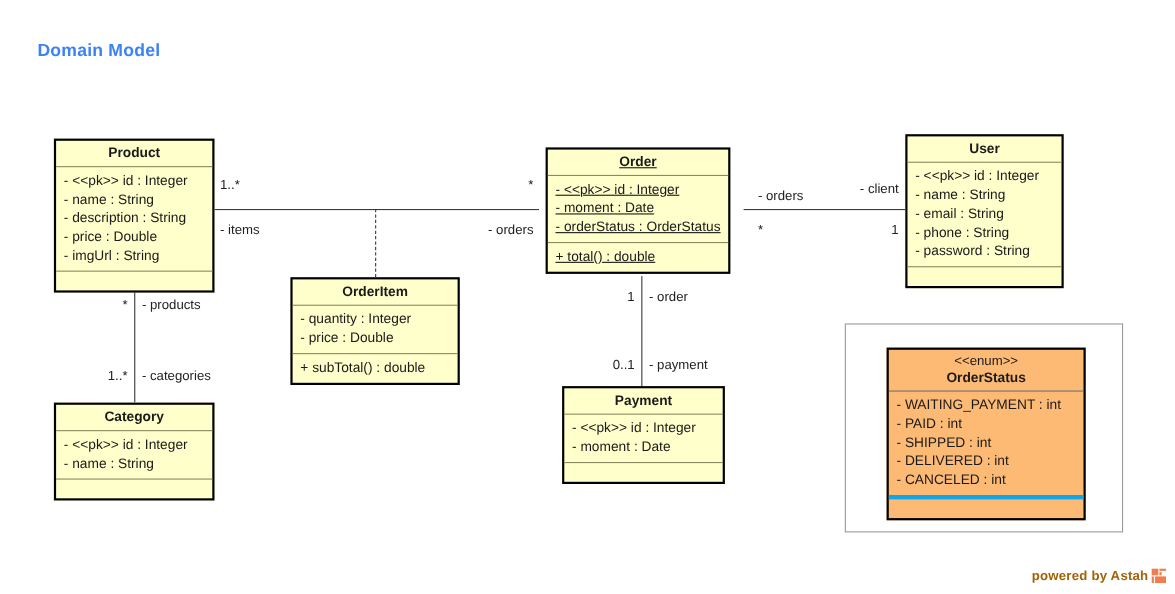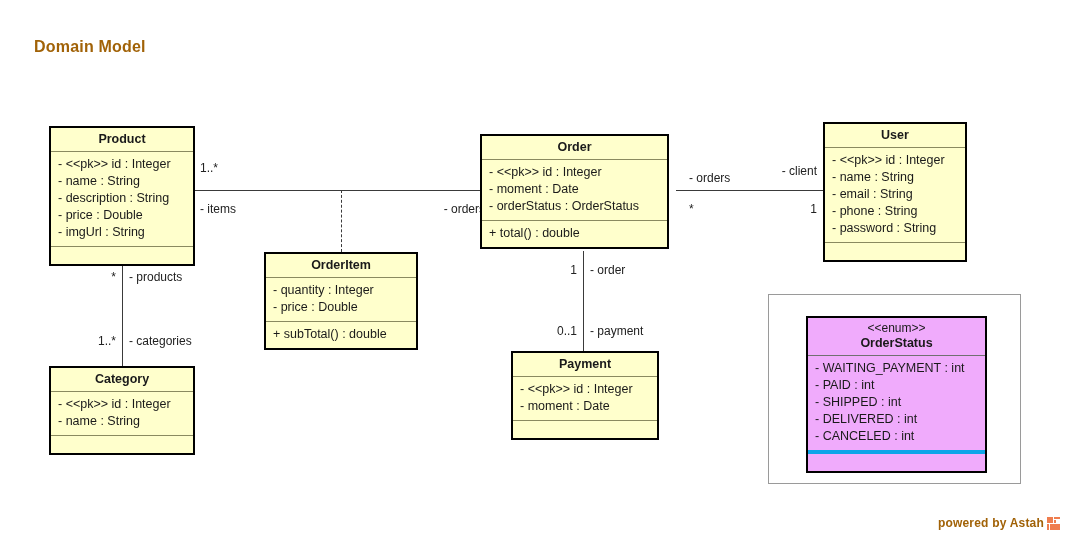--- a/index.html
+++ b/index.html
@@ -20,21 +20,21 @@
     overflow: hidden;
   }
 
   
   #page-title {
     position: absolute;
     left: 34px;
     top: 38px;
     font-size: 16px;
     font-weight: bold;
-    color: #a16207;
+    color: #3b82f6;
     letter-spacing: 0.2px;
   }
 
   
   .uml-class {
     position: absolute;
     box-sizing: border-box;
     border: 2px solid #000000;
     background: #ffffcc;
     font-size: 12.5px;
@@ -68,21 +68,21 @@
     padding-top: 3px;
     padding-bottom: 3px;
   }
   .uml-class .member {
     white-space: nowrap;
     font-size: 12.5px;
   }
 
   
   .uml-class.enum-box {
-    background: #f0abfc;
+    background: #fdba74;
   }
   .uml-class.enum-box .cls-name {
     border-bottom: 1px solid #707070;
     padding-top: 3px;
   }
   .uml-class.enum-box .cls-attrs {
     border-bottom: 4px solid #0ea5e9;
   }
   .enum-frame {
     position: absolute;
@@ -214,21 +214,21 @@
     <div class="cls-name">OrderItem</div>
     <div class="cls-attrs">
       <div class="member">- quantity : Integer</div>
       <div class="member">- price : Double</div>
     </div>
     <div class="cls-ops">
       <div class="member">+ subTotal() : double</div>
     </div>
   </div>
 
-  <div class="uml-class" style="left:480px; top:134px; width:189px;">
+  <div class="uml-class" style="left:496px; top:134px; width:168px;text-decoration:underline;">
     <div class="cls-name">Order</div>
     <div class="cls-attrs">
       <div class="member">- &lt;&lt;pk&gt;&gt; id : Integer</div>
       <div class="member">- moment : Date</div>
       <div class="member">- orderStatus : OrderStatus</div>
     </div>
     <div class="cls-ops">
       <div class="member">+ total() : double</div>
     </div>
   </div>

